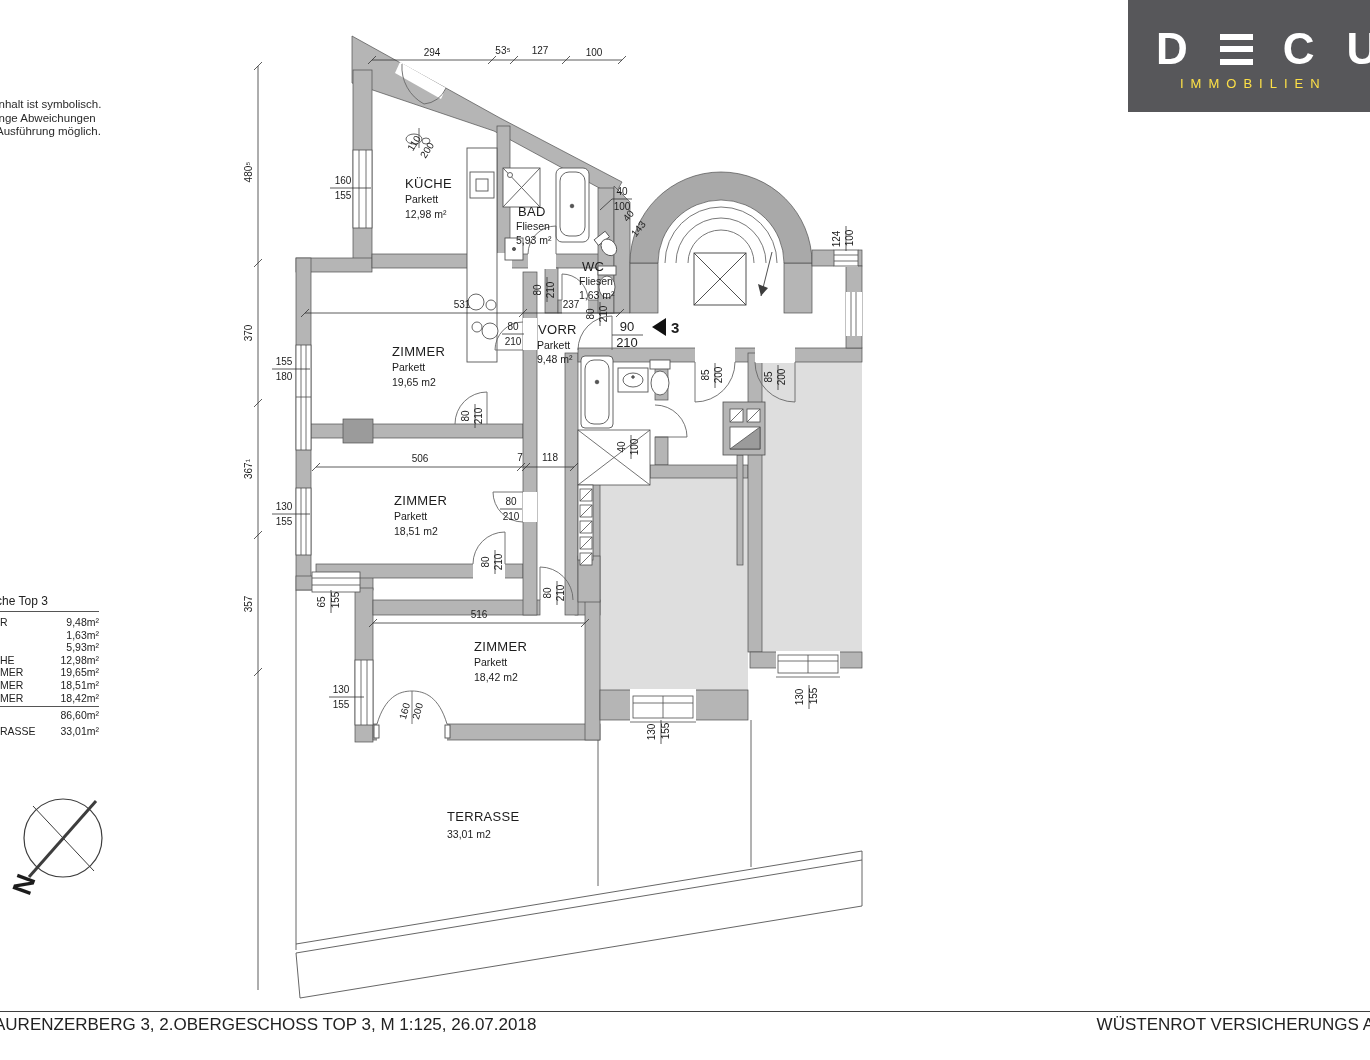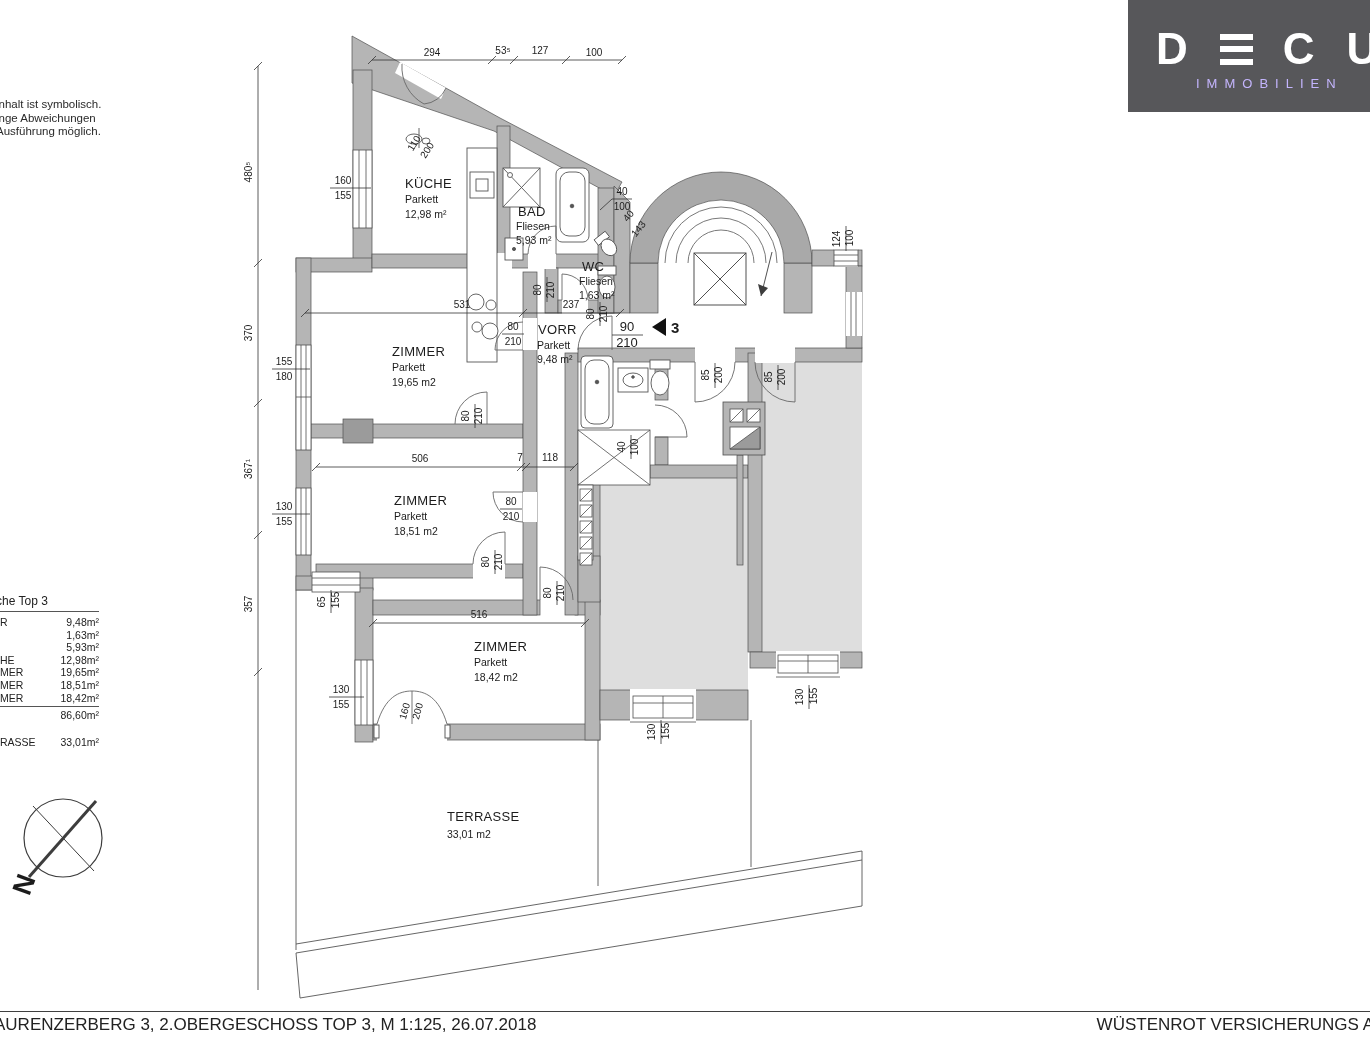--- a/index.html
+++ b/index.html
@@ -5,21 +5,21 @@
   html,body{margin:0;padding:0}
   body{width:1370px;height:1060px;background:#fff;overflow:hidden;position:relative;
        font-family:"Liberation Sans",sans-serif;color:#1c1c1c}
   .abs{position:absolute}
   
   #logo{left:1128px;top:0;width:242px;height:112px;background:#57575a;overflow:hidden}
   #logo .letters{position:absolute;left:28px;top:24px;display:flex;align-items:center;gap:30px;
        color:#fff;font-size:44px;font-weight:bold;letter-spacing:2px}
   #logo .ebar{display:inline-flex;flex-direction:column;justify-content:space-between;width:33px;height:31px}
   #logo .ebar i{display:block;width:33px;height:6px;background:#fff}
-  #logo .sub{position:absolute;left:68px;top:76px;color:#c4b5fd;font-size:13px;letter-spacing:7px;white-space:nowrap}
+  #logo .sub{position:absolute;left:52px;top:76px;color:#fde047;font-size:13px;letter-spacing:7px;white-space:nowrap}
   
   #disclaimer{left:-4px;top:98px;font-size:11.5px;line-height:13.5px;color:#2a2a2a;white-space:nowrap}
   
   #table{left:0;top:594px;width:99px;font-size:10.5px;color:#222}
   #table .tt{margin-left:-4px;font-size:12px;white-space:nowrap}
   #table .rule{border-top:1.2px solid #555;margin:3px 0 4px 0}
   #table .rule2{border-top:1.6px solid #555;margin:2px 0 2px 0}
   #table .row{display:flex;justify-content:space-between;line-height:12.6px;white-space:nowrap}
   
   #footline{left:0;top:1011px;width:1370px;border-top:1.5px solid #3f3f3f}
@@ -475,21 +475,21 @@
     </div>
   <div class="row">
       <span>MER</span>
       <span>18,42m²</span>
     </div>
   <div class="rule2"></div>
   <div class="row">
       <span></span>
       <span>86,60m²</span>
     </div>
-  <div class="row" style="margin-top:14px">
+  <div class="row" style="margin-top:3px">
       <span>RASSE</span>
       <span>33,01m²</span>
     </div>
 </div>
 
 <div id="footline" class="abs"></div>
 <div id="footL" class="abs">AURENZERBERG 3, 2.OBERGESCHOSS  TOP 3, M 1:125, 26.07.2018</div>
 <div id="footR" class="abs">WÜSTENROT VERSICHERUNGS A</div>
 
 </body></html>

